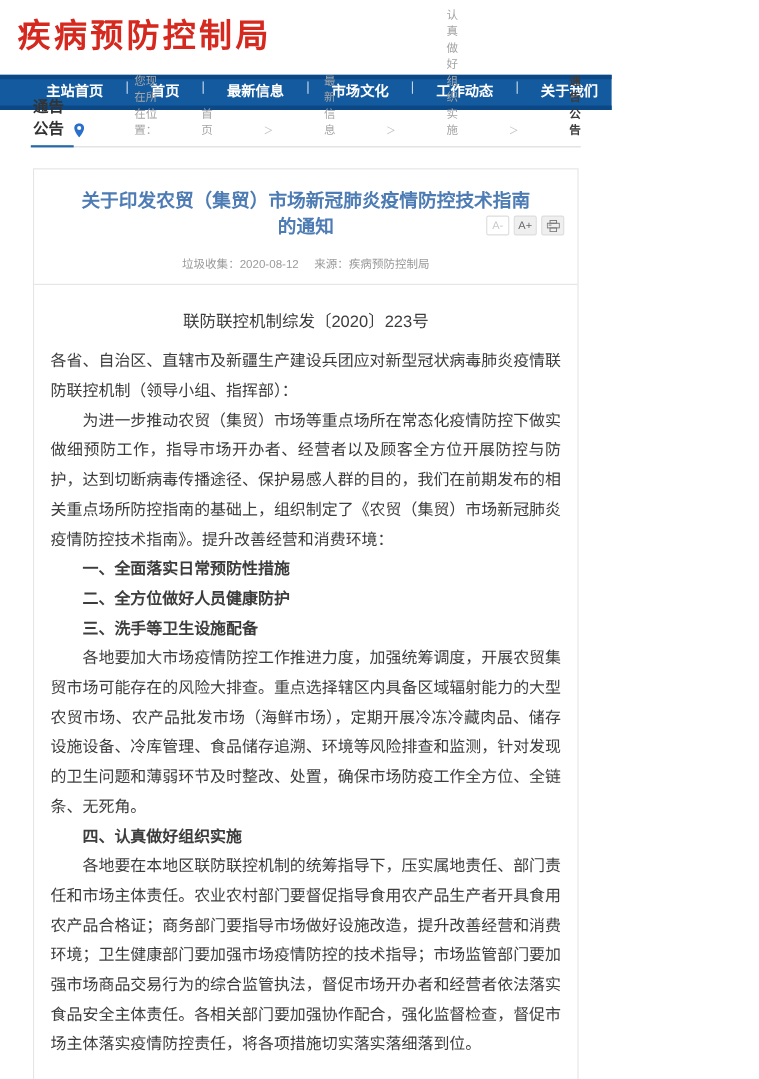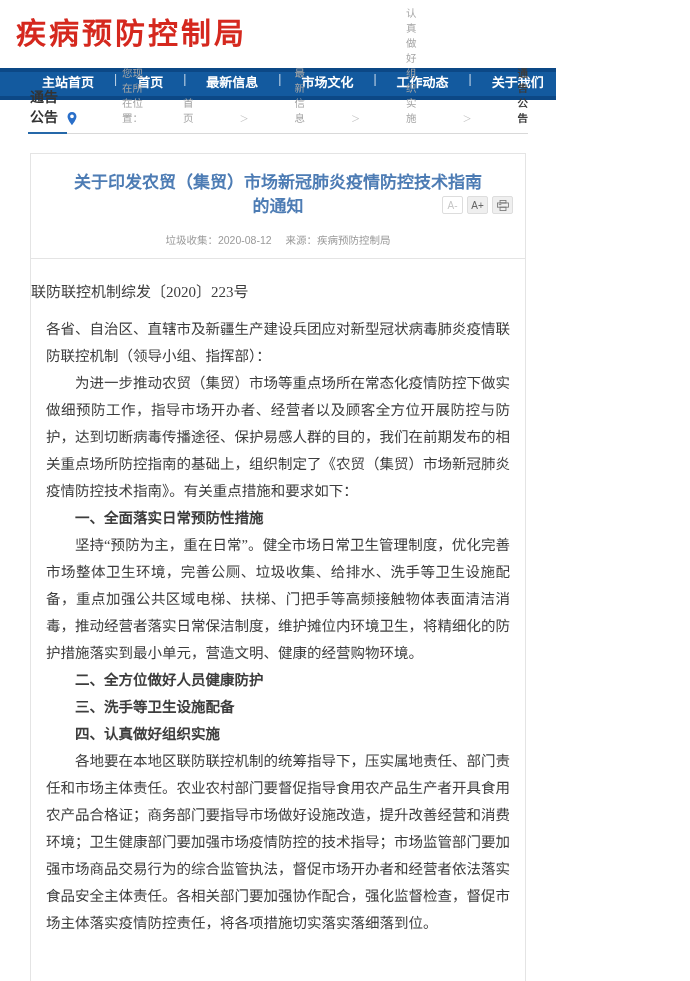--- a/index.html
+++ b/index.html
@@ -62,22 +62,22 @@
     width:21px;height:18px;margin-left:4px;border:1px solid #ddd;background:#fff;
     font-size:10px;color:#c7c7c7;display:flex;align-items:center;justify-content:center;
     cursor:pointer;border-radius:2px;padding:0;font-family:"Liberation Sans",sans-serif;
   }
   .tool-btn.active{background:#efefef;color:#666;}
   .tool-btn svg{width:12px;height:11px;}
 
   .divider{border-bottom:1px solid #e4e4e4;margin-top:11px;}
 
   .doc-number{
-    margin:21px 0 0;
-    font-family:Liberation Serif, serif;font-size:15px;color:#3d3d3d;
+    margin:21px 0 0;text-align:center;
+    font-family:Liberation Sans, sans-serif;font-size:15px;color:#3d3d3d;
   }
 
   .doc-body{
     margin-top:15px;padding:0 15px;
     font-family:"Liberation Serif",serif;font-size:14.5px;color:#3d3d3d;
     line-height:27px;text-align:justify;
   }
   .doc-body p{margin:0;text-indent:2em;}
   .doc-body p.no-indent{text-indent:0;}
   .doc-body p.hd{font-weight:bold;}
@@ -142,24 +142,24 @@
         </svg>
       </button>
     </div>
 
     <div class="divider"></div>
 
     <p class="doc-number">联防联控机制综发〔2020〕223号</p>
 
     <div class="doc-body">
       <p class="no-indent">各省、自治区、直辖市及新疆生产建设兵团应对新型冠状病毒肺炎疫情联防联控机制（领导小组、指挥部）：</p>
-      <p>为进一步推动农贸（集贸）市场等重点场所在常态化疫情防控下做实做细预防工作，指导市场开办者、经营者以及顾客全方位开展防控与防护，达到切断病毒传播途径、保护易感人群的目的，我们在前期发布的相关重点场所防控指南的基础上，组织制定了《农贸（集贸）市场新冠肺炎疫情防控技术指南》。有关重点措施和要求如下：</p>
+      <p>为进一步推动农贸（集贸）市场等重点场所在常态化疫情防控下做实做细预防工作，指导市场开办者、经营者以及顾客全方位开展防控与防护，达到切断病毒传播途径、保护易感人群的目的，我们在前期发布的相关重点场所防控指南的基础上，组织制定了《农贸（集贸）市场新冠肺炎疫情防控技术指南》。提升改善经营和消费环境：</p>
       <p class="hd">一、全面落实日常预防性措施</p>
-      <p>坚持“预防为主，重在日常”。健全市场日常卫生管理制度，优化完善市场整体卫生环境，完善公厕、垃圾收集、给排水、洗手等卫生设施配备，重点加强公共区域电梯、扶梯、门把手等高频接触物体表面清洁消毒，推动经营者落实日常保洁制度，维护摊位内环境卫生，将精细化的防护措施落实到最小单元，营造文明、健康的经营购物环境。</p>
       <p class="hd">二、全方位做好人员健康防护</p>
       <p class="hd">三、洗手等卫生设施配备</p>
+      <p>各地要加大市场疫情防控工作推进力度，加强统筹调度，开展农贸集贸市场可能存在的风险大排查。重点选择辖区内具备区域辐射能力的大型农贸市场、农产品批发市场（海鲜市场），定期开展冷冻冷藏肉品、储存设施设备、冷库管理、食品储存追溯、环境等风险排查和监测，针对发现的卫生问题和薄弱环节及时整改、处置，确保市场防疫工作全方位、全链条、无死角。</p>
       <p class="hd">四、认真做好组织实施</p>
       <p>各地要在本地区联防联控机制的统筹指导下，压实属地责任、部门责任和市场主体责任。农业农村部门要督促指导食用农产品生产者开具食用农产品合格证；商务部门要指导市场做好设施改造，提升改善经营和消费环境；卫生健康部门要加强市场疫情防控的技术指导；市场监管部门要加强市场商品交易行为的综合监管执法，督促市场开办者和经营者依法落实食品安全主体责任。各相关部门要加强协作配合，强化监督检查，督促市场主体落实疫情防控责任，将各项措施切实落实落细落到位。</p>
 
     </div>
 
   </main>
 </div>
 
 </body></html>

